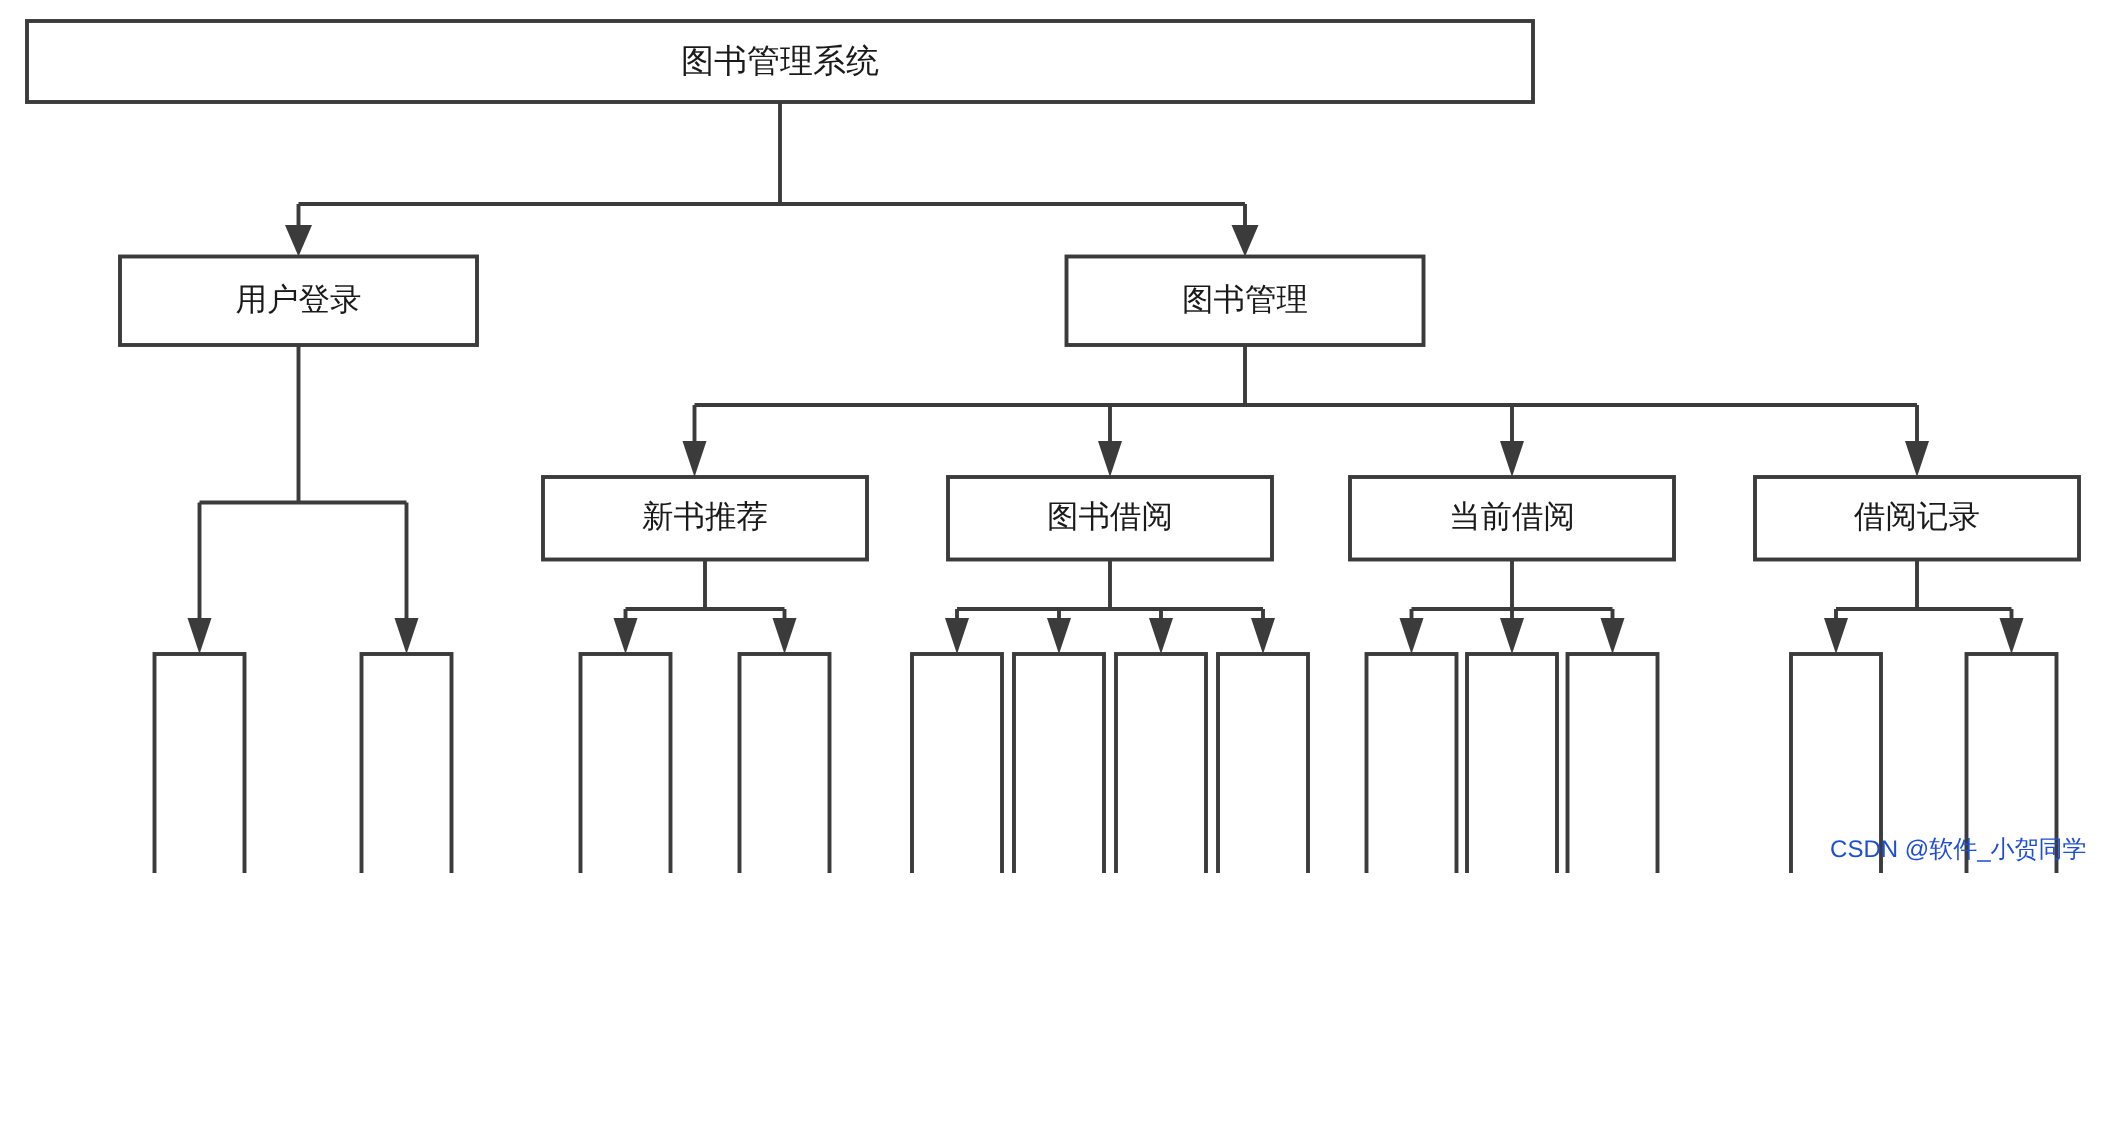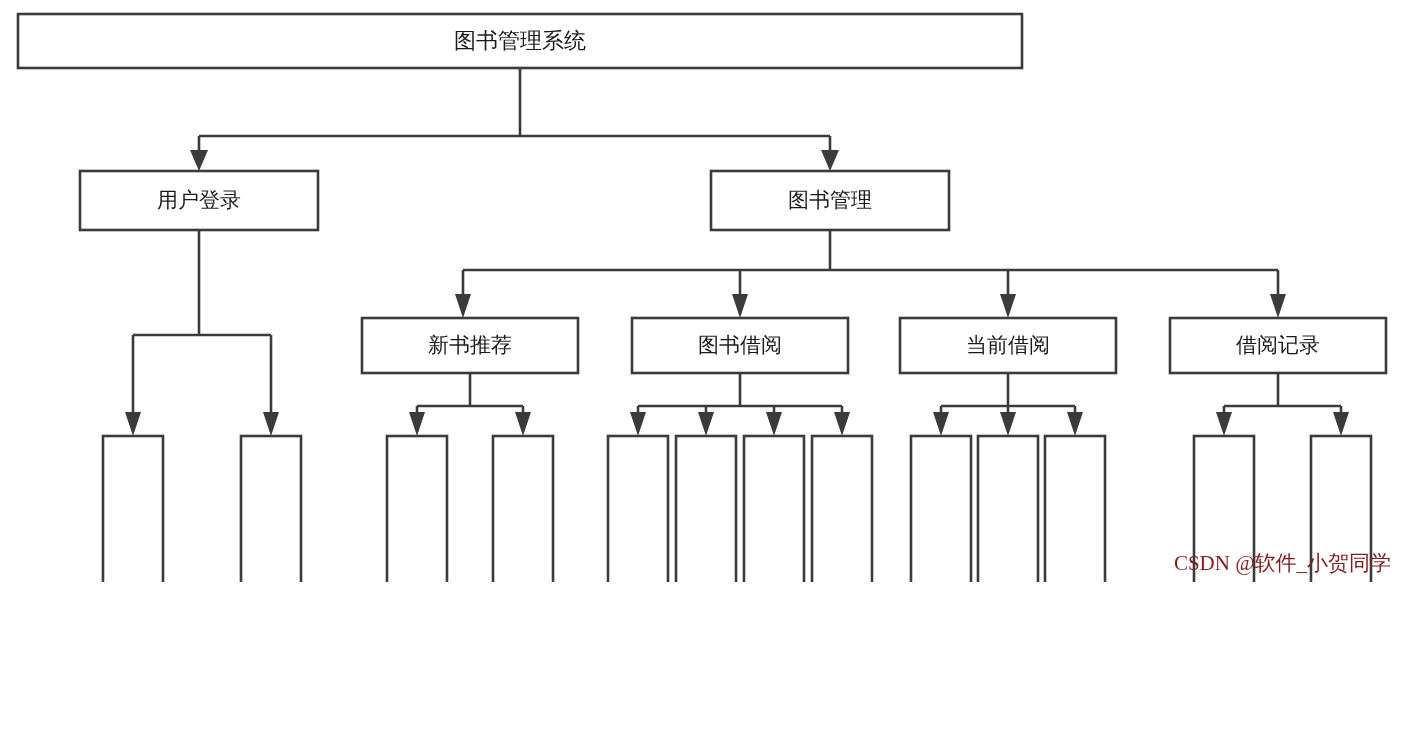--- a/index.html
+++ b/index.html
@@ -53,23 +53,23 @@
   .label-v {
     font-size: 20px;
     writing-mode: vertical-rl;
     text-orientation: upright;
     letter-spacing: 2px;
   }
   .watermark {
     position: absolute;
     right: 14px;
     bottom: 5px;
-    font-family: Liberation Serif, serif;
-    font-size: 21px;
-    color: #7f1d1d;
+    font-family: Liberation Sans, sans-serif;
+    font-size: 16px;
+    color: #1d4ed8;
     white-space: nowrap;
     pointer-events: none;
     user-select: none;
   }
 </style>
 </head>
 <body>
 
 <div id="diagram-root">
 

